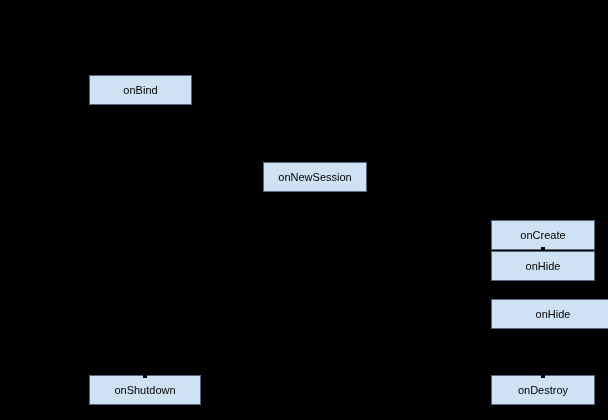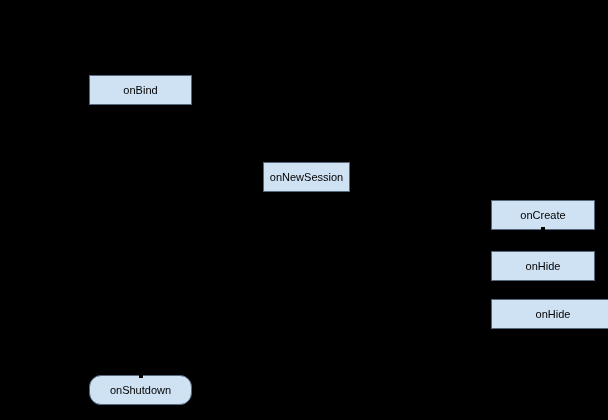--- a/index.html
+++ b/index.html
@@ -23,26 +23,26 @@
     border: 1px solid #55687c;
     color: #000000;
     font-size: 11px;
     line-height: 28px;
     text-align: center;
     white-space: nowrap;
   }
   
   .n-onbind      { left: 89px;  top: 75px;  width: 103px; }
   .n-onready     { left: 89px;  top: 120px; width: 103px; }
-  .n-onnewsession{ left: 263px; top: 162px; width: 87px; }
-  .n-oncreate    { left: 491px; top: 200px; width: 104px; }
+  .n-onnewsession{ left: 263px; top: 162px; width: 104px; }
+  .n-oncreate    { left: 491px; top: 220px; width: 104px; }
   .n-onshow      { left: 491px; top: 251px; width: 104px; }
   .n-onhide      { left: 491px; top: 299px; width: 124px; }
   .n-ondestroy   { left: 491px; top: 375px; width: 104px; }
-  .n-onshutdown  { left: 89px;  top: 375px; width: 103px; border-radius: 12px; }
+  .n-onshutdown  { left: 89px;  top: 375px; width: 112px; }
 
   
   .tick-top::before,
   .tick-bottom::before {
     content: "";
     position: absolute;
     left: 50%;
     margin-left: -2px;
     width: 4px;
     height: 3px;
@@ -59,15 +59,16 @@
 
 
   <div class="node n-onnewsession">onNewSession</div>
 
   <div class="node n-oncreate tick-bottom">onCreate</div>
 
   <div class="node n-onshow">onHide</div>
 
   <div class="node n-onhide">onHide</div>
 
+  <div class="node n-ondestroy tick-top">onDestroy</div>
 
   <div class="node n-onshutdown tick-top">onShutdown</div>
 </div>
 
 </body></html>

